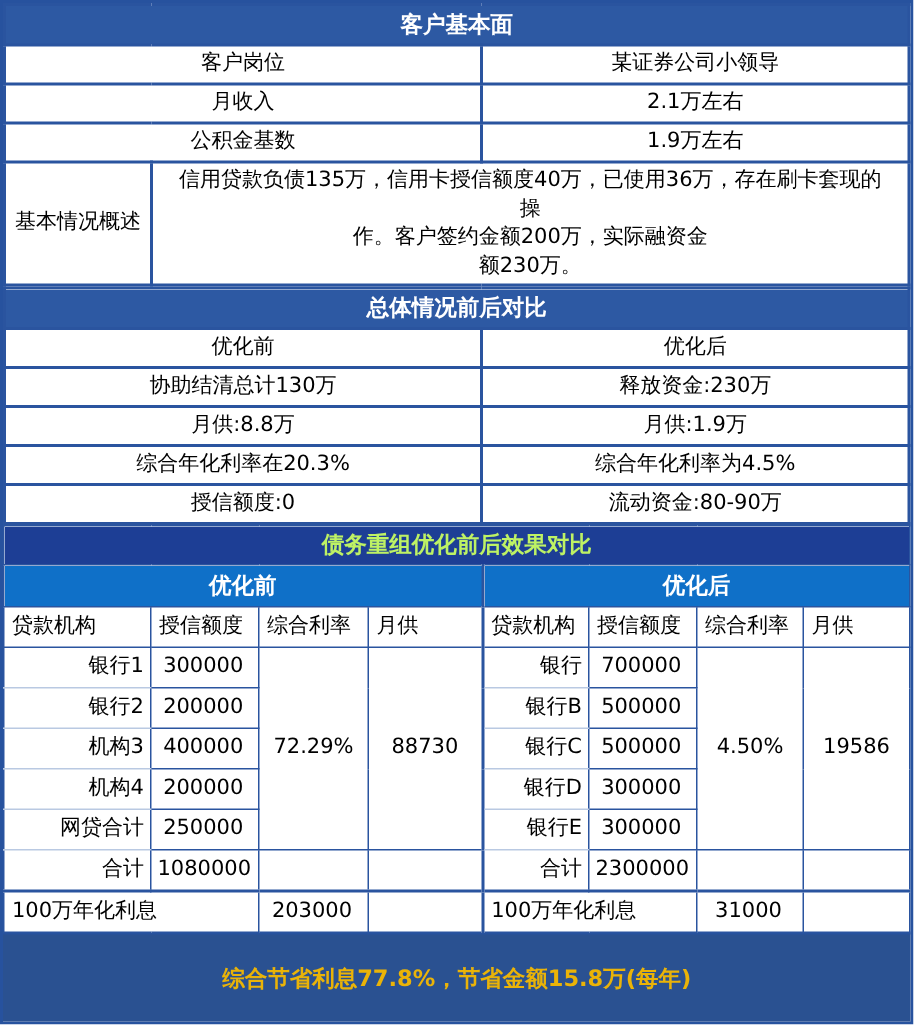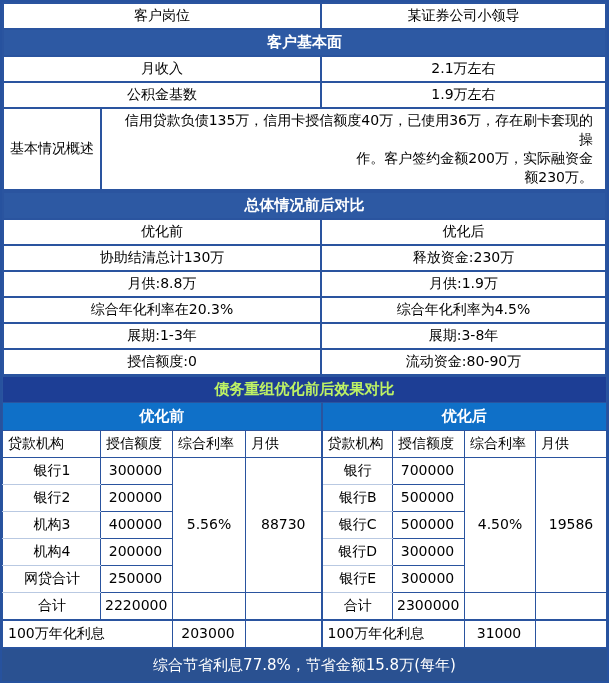--- a/index.html
+++ b/index.html
@@ -15,60 +15,60 @@
     text-align:center;vertical-align:middle;padding:0 4px;overflow:hidden;
     height:24px;line-height:1.25;
   }
   
   td.sec{background:#2d59a3;color:#fff;font-weight:bold;font-size:15px;height:25px;}
   td.sec-dark{background:#1d3e95;color:#bef264;font-weight:bold;font-size:15px;height:25px;}
   td.sub-blue{background:#0f70c8;color:#fff;font-weight:bold;font-size:15px;height:27px;border-color:#2a549f;}
   
   td.ov-label{height:52px;margin-left:21px;}
   td.ov-text{
-    text-align:right;white-space:pre-line;line-height:19px;
+    text-align:center;white-space:pre-line;line-height:19px;
     padding:2px 12px;font-size:14px;height:52px;
   }
   
   .t3 td{border-width:1px;height:26px;}
   .t3 td.sec-dark{height:25px;}
   .t3 td.sub-blue{height:27px;}
   .t3 td.colhdr{text-align:left;padding-left:5px;}
-  .t3 td.org{text-align:center;padding-left:5px;border-bottom-color:#b9c9e2;}
-  .t3 td.org-strong{text-align:center;padding-left:5px;}
+  .t3 td.org{text-align:right;padding-left:5px;border-bottom-color:#b9c9e2;}
+  .t3 td.org-strong{text-align:right;padding-left:5px;}
   .t3 td.num{text-align:center;padding-right:6px;}
   .t3 td.merged{text-align:center;}
   .t3 td.split{border-left-width:2px;}
   .t3 td.int-row{border-top-width:2px;}
   .t3 td.int-label{text-align:left;padding-left:5px;margin-left:20px;}
   
   .footer{
-    flex:1;min-height:28px;background:#2a5191;color:#ffffff;font-weight:normal;
+    flex:1;min-height:28px;background:#2a5191;color:#eab308;font-weight:bold;
     font-size:15px;display:flex;align-items:center;justify-content:center;
     border-top:1px solid #27529e;
   }
 </style>
 </head>
 <body>
 
 <div class="sheet">
 
   <table class="t1">
     <colgroup>
         <col style="width:98px">
         <col style="width:220px">
         <col>
       </colgroup>
     <tbody>
         <tr>
+      <td class="sec" colspan="3">客户基本面</td>
+    </tr>
+    <tr>
       <td colspan="2">客户岗位</td>
       <td>某证券公司小领导</td>
-    </tr>
-    <tr>
-      <td class="sec" colspan="3">客户基本面</td>
     </tr>
     <tr>
       <td colspan="2">月收入</td>
       <td>2.1万左右</td>
     </tr>
     <tr>
       <td colspan="2">公积金基数</td>
       <td>1.9万左右</td>
     </tr>
     <tr>
@@ -97,24 +97,20 @@
       <td>协助结清总计130万</td>
       <td>释放资金:230万</td>
     </tr>
     <tr>
       <td>月供:8.8万</td>
       <td>月供:1.9万</td>
     </tr>
     <tr>
       <td>综合年化利率在20.3%</td>
       <td>综合年化利率为4.5%</td>
-    </tr>
-    <tr>
-      <td>展期:1-3年</td>
-      <td>展期:3-8年</td>
     </tr>
     <tr>
       <td>授信额度:0</td>
       <td>流动资金:80-90万</td>
     </tr>
   </tbody>
     </table>
 
   <table class="t3">
     <colgroup>
@@ -141,21 +137,21 @@
       <td class="colhdr">综合利率</td>
       <td class="colhdr">月供</td>
       <td class="colhdr split">贷款机构</td>
       <td class="colhdr">授信额度</td>
       <td class="colhdr">综合利率</td>
       <td class="colhdr">月供</td>
     </tr>
     <tr>
       <td class="org">银行1</td>
       <td class="num">300000</td>
-      <td class="merged" rowspan="5">5.56%</td>
+      <td class="merged" rowspan="5">72.29%</td>
       <td class="merged" rowspan="5">88730</td>
       <td class="org split">银行</td>
       <td class="num">700000</td>
       <td class="merged" rowspan="5">4.50%</td>
       <td class="merged" rowspan="5">19586</td>
     </tr>
     <tr>
       <td class="org">银行2</td>
       <td class="num">200000</td>
       <td class="org split">银行B</td>
@@ -174,21 +170,21 @@
       <td class="num">300000</td>
     </tr>
     <tr>
       <td class="org">网贷合计</td>
       <td class="num">250000</td>
       <td class="org split">银行E</td>
       <td class="num">300000</td>
     </tr>
     <tr>
       <td class="org-strong">合计</td>
-      <td class="num">2220000</td>
+      <td class="num">1080000</td>
       <td></td>
       <td></td>
       <td class="org-strong split">合计</td>
       <td class="num">2300000</td>
       <td></td>
       <td></td>
     </tr>
     <tr>
       <td class="int-row int-label" colspan="2">100万年化利息</td>
       <td class="int-row num">203000</td>

